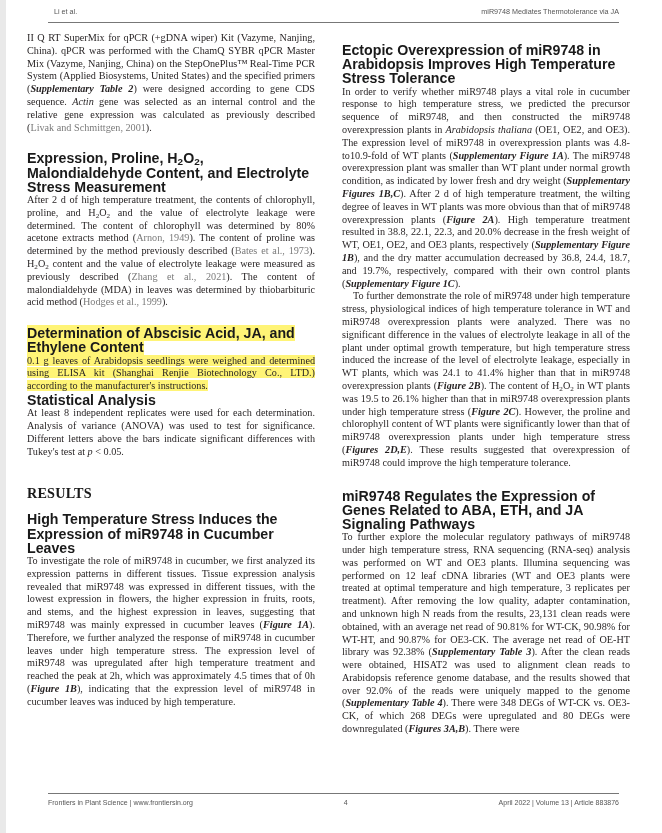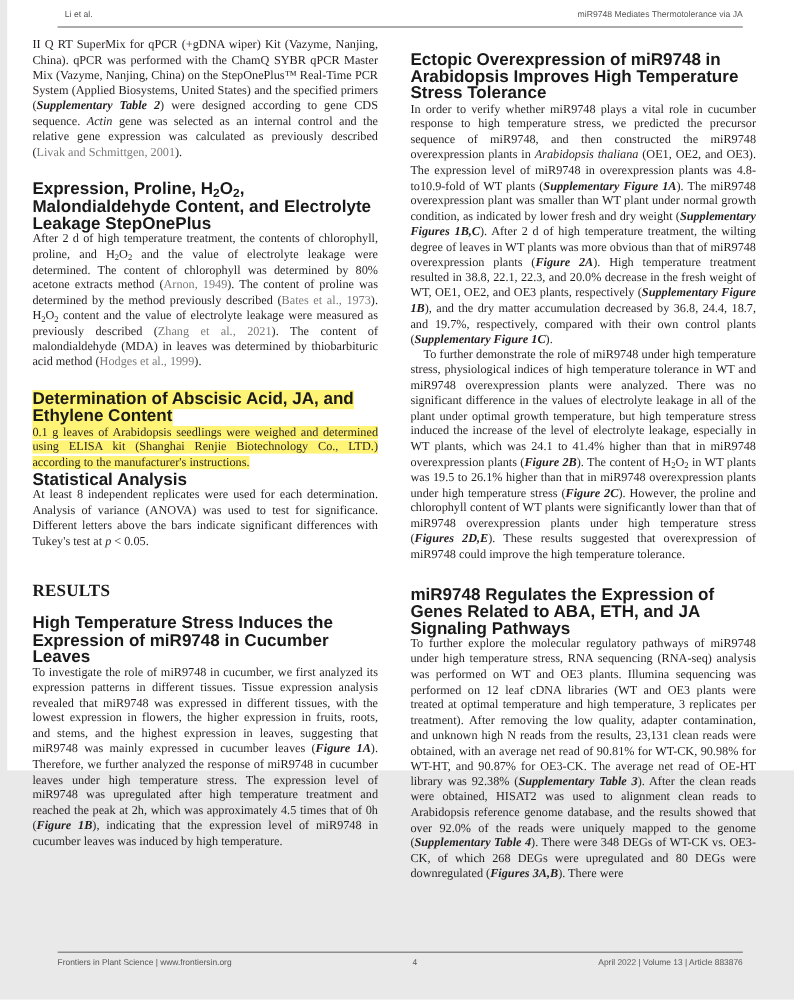--- a/index.html
+++ b/index.html
@@ -3,21 +3,21 @@
 <meta charset="utf-8">
 <style>
   html, body { margin: 0; padding: 0; }
   body {
     width: 662px; height: 833px; overflow: hidden;
     background: #e9e9e9;
     font-family: "Liberation Serif", serif;
     color: #231f20;
   }
   .page {
-    position: absolute; left: 6px; top: 0; width: 656px; height: 642px;
+    position: absolute; left: 6px; top: 0; width: 656px; height: 833px;
     background: #ffffff;
   }
   .running-head {
     position: absolute; left: 48px; top: 7px; width: 565px;
     font-family: "Liberation Sans", sans-serif; font-size: 7.2px; color: #555;
     display: flex; justify-content: space-between;
   }
   .head-rule { position: absolute; left: 42px; top: 22px; width: 571px; height: 1px; background: #777; }
   .col { position: absolute; top: 32px; width: 288px; }
   .col-left { left: 21px; }
@@ -53,21 +53,21 @@
 
   <div class="running-head">
     <span>Li et al.</span>
     <span>miR9748 Mediates Thermotolerance via JA</span>
   </div>
   <div class="head-rule"></div>
 
   <div class="col col-left">
     <p class="para"><span>II Q RT SuperMix for qPCR (+gDNA wiper) Kit (Vazyme, Nanjing, China). qPCR was performed with the ChamQ SYBR qPCR Master Mix (Vazyme, Nanjing, China) on the StepOnePlus™ Real-Time PCR System (Applied Biosystems, United States) and the specified primers (</span><b>Supplementary Table 2</b><span>) were designed according to gene CDS sequence. </span><i>Actin</i><span> gene was selected as an internal control and the relative gene expression was calculated as previously described (</span><span class="ref">Livak and Schmittgen, 2001</span><span>).</span></p>
 
-    <h2 style="margin-top:17px"><span>Expression, Proline, H</span><sub>2</sub><span>O</span><sub>2</sub><span>,</span><br><span>Malondialdehyde Content, and Electrolyte Leakage StepOnePlus</span></h2>
+    <h2 style="margin-top:17px"><span>Expression, Proline, H</span><sub>2</sub><span>O</span><sub>2</sub><span>,</span><br><span>Malondialdehyde Content, and Electrolyte Stress Measurement</span></h2>
     <p class="para"><span>After 2 d of high temperature treatment, the contents of chlorophyll, proline, and H</span><sub>2</sub><span>O</span><sub>2</sub><span> and the value of electrolyte leakage were determined. The content of chlorophyll was determined by 80% acetone extracts method (</span><span class="ref">Arnon, 1949</span><span>). The content of proline was determined by the method previously described (</span><span class="ref">Bates et al., 1973</span><span>). H</span><sub>2</sub><span>O</span><sub>2</sub><span> content and the value of electrolyte leakage were measured as previously described (</span><span class="ref">Zhang et al., 2021</span><span>). The content of malondialdehyde (MDA) in leaves was determined by thiobarbituric acid method (</span><span class="ref">Hodges et al., 1999</span><span>).</span></p>
 
     <h2 style="margin-top:17px"><span class="hl">Determination of Abscisic Acid, JA, and Ethylene Content</span></h2>
     <p class="para"><span class="hl">0.1 g leaves of Arabidopsis seedlings were weighed and determined using ELISA kit (Shanghai Renjie Biotechnology Co., LTD.) according to the manufacturer's instructions.</span></p>
 
     <h2 style="">Statistical Analysis</h2>
     <p class="para"><span>At least 8 independent replicates were used for each determination. Analysis of variance (ANOVA) was used to test for significance. Different letters above the bars indicate significant differences with Tukey's test at </span><i>p</i><span> &lt; 0.05.</span></p>
 
     <h1 style="margin-top:27px">RESULTS</h1>
 

